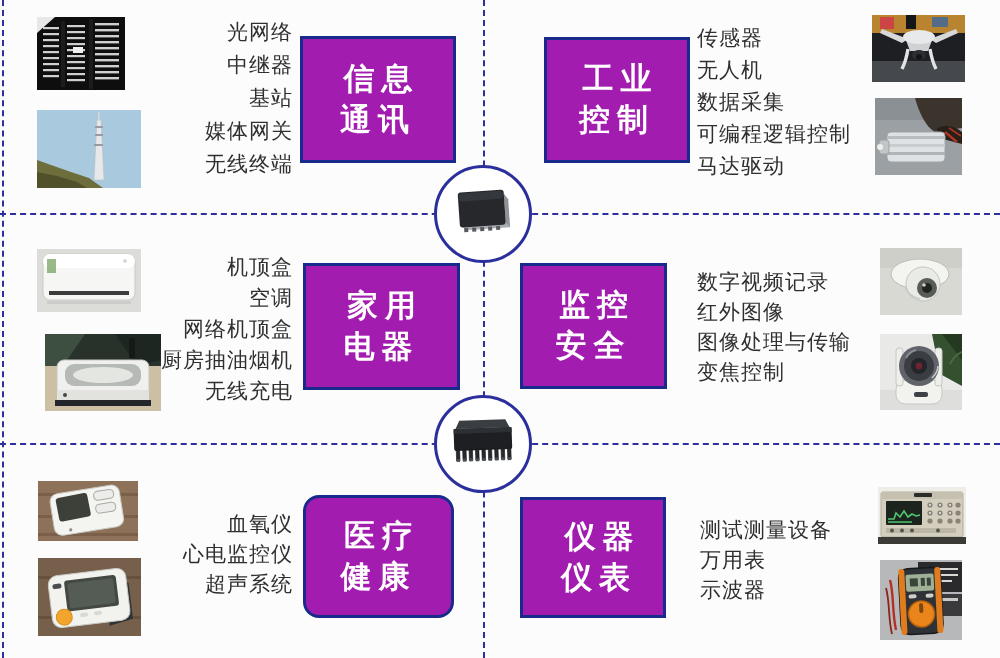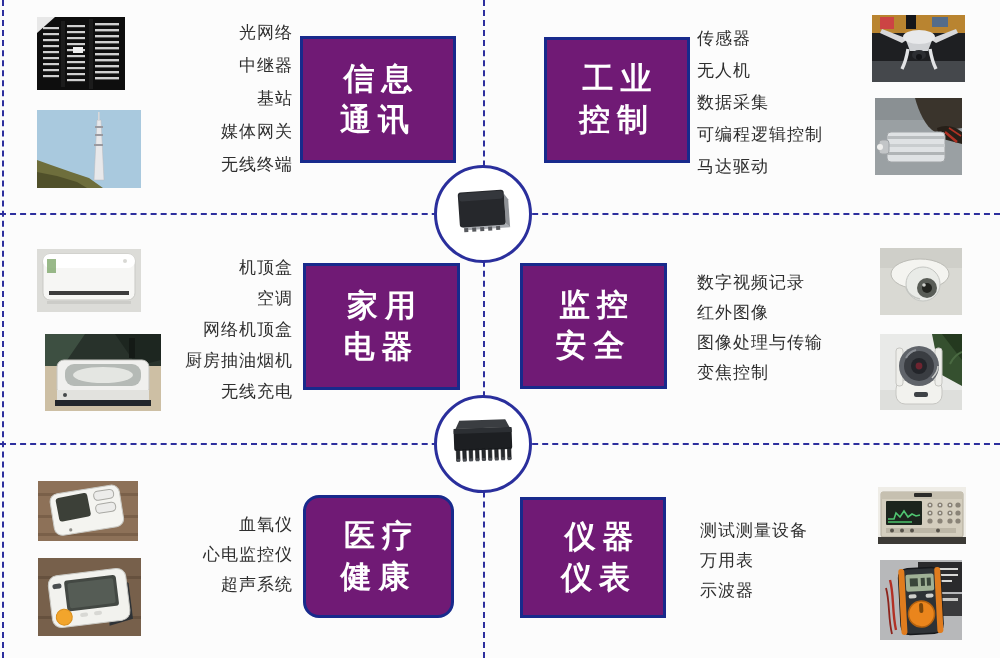--- a/index.html
+++ b/index.html
@@ -15,37 +15,37 @@
   .vline.center{left:483px;} .vline.edge{left:2px;}
   
   .chip-circle{
     position:absolute;left:434px;width:98px;height:98px;border-radius:50%;
     background:#ffffff;border:3px solid #2a2f9c;box-sizing:border-box;
     display:flex;align-items:center;justify-content:center;z-index:3;
   }
   .chip-circle.top{top:165px;} .chip-circle.bottom{top:395px;}
   
   .cat-box{
-    position:absolute;background:#701a75;border:3px solid #182a8c;box-sizing:border-box;
+    position:absolute;background:#a21caf;border:3px solid #182a8c;box-sizing:border-box;
     display:flex;align-items:center;justify-content:center;z-index:2;
   }
   .cat-box .lbl{
     color:#ffffff;font-weight:bold;font-size:31px;line-height:1.32;
     letter-spacing:7px;text-indent:7px;white-space:pre-line;text-align:center;
     font-family:"Liberation Sans",sans-serif;
   }
   .b1{left:300px;top:36px;width:156px;height:127px;}
   .b2{left:544px;top:37px;width:146px;height:126px;}
   .b3{left:303px;top:263px;width:157px;height:127px;}
   .b4{left:520px;top:263px;width:147px;height:126px;}
   .b5{left:303px;top:495px;width:151px;height:123px;border-radius:16px;}
   .b6{left:520px;top:497px;width:146px;height:121px;padding-left:12px;}
   
   .app-list{
-    position:absolute;z-index:2;color:#2f2f2f;font-size:17px;
+    position:absolute;z-index:2;color:#2f2f2f;font-size:21px;
     font-family:"DejaVu Serif",serif;letter-spacing:1px;
   }
   .app-list .list-line{white-space:nowrap;}
   .list-right{text-align:right;}
   .list-left{text-align:left;}
   .l1{right:707px;top:16px;line-height:33px;}
   .l2{left:697px;top:22px;line-height:32px;}
   .l3{right:707px;top:252px;line-height:31px;margin-left:26px;}
   .l4{left:697px;top:267px;line-height:30px;}
   .l5{right:707px;top:509px;line-height:30px;}

